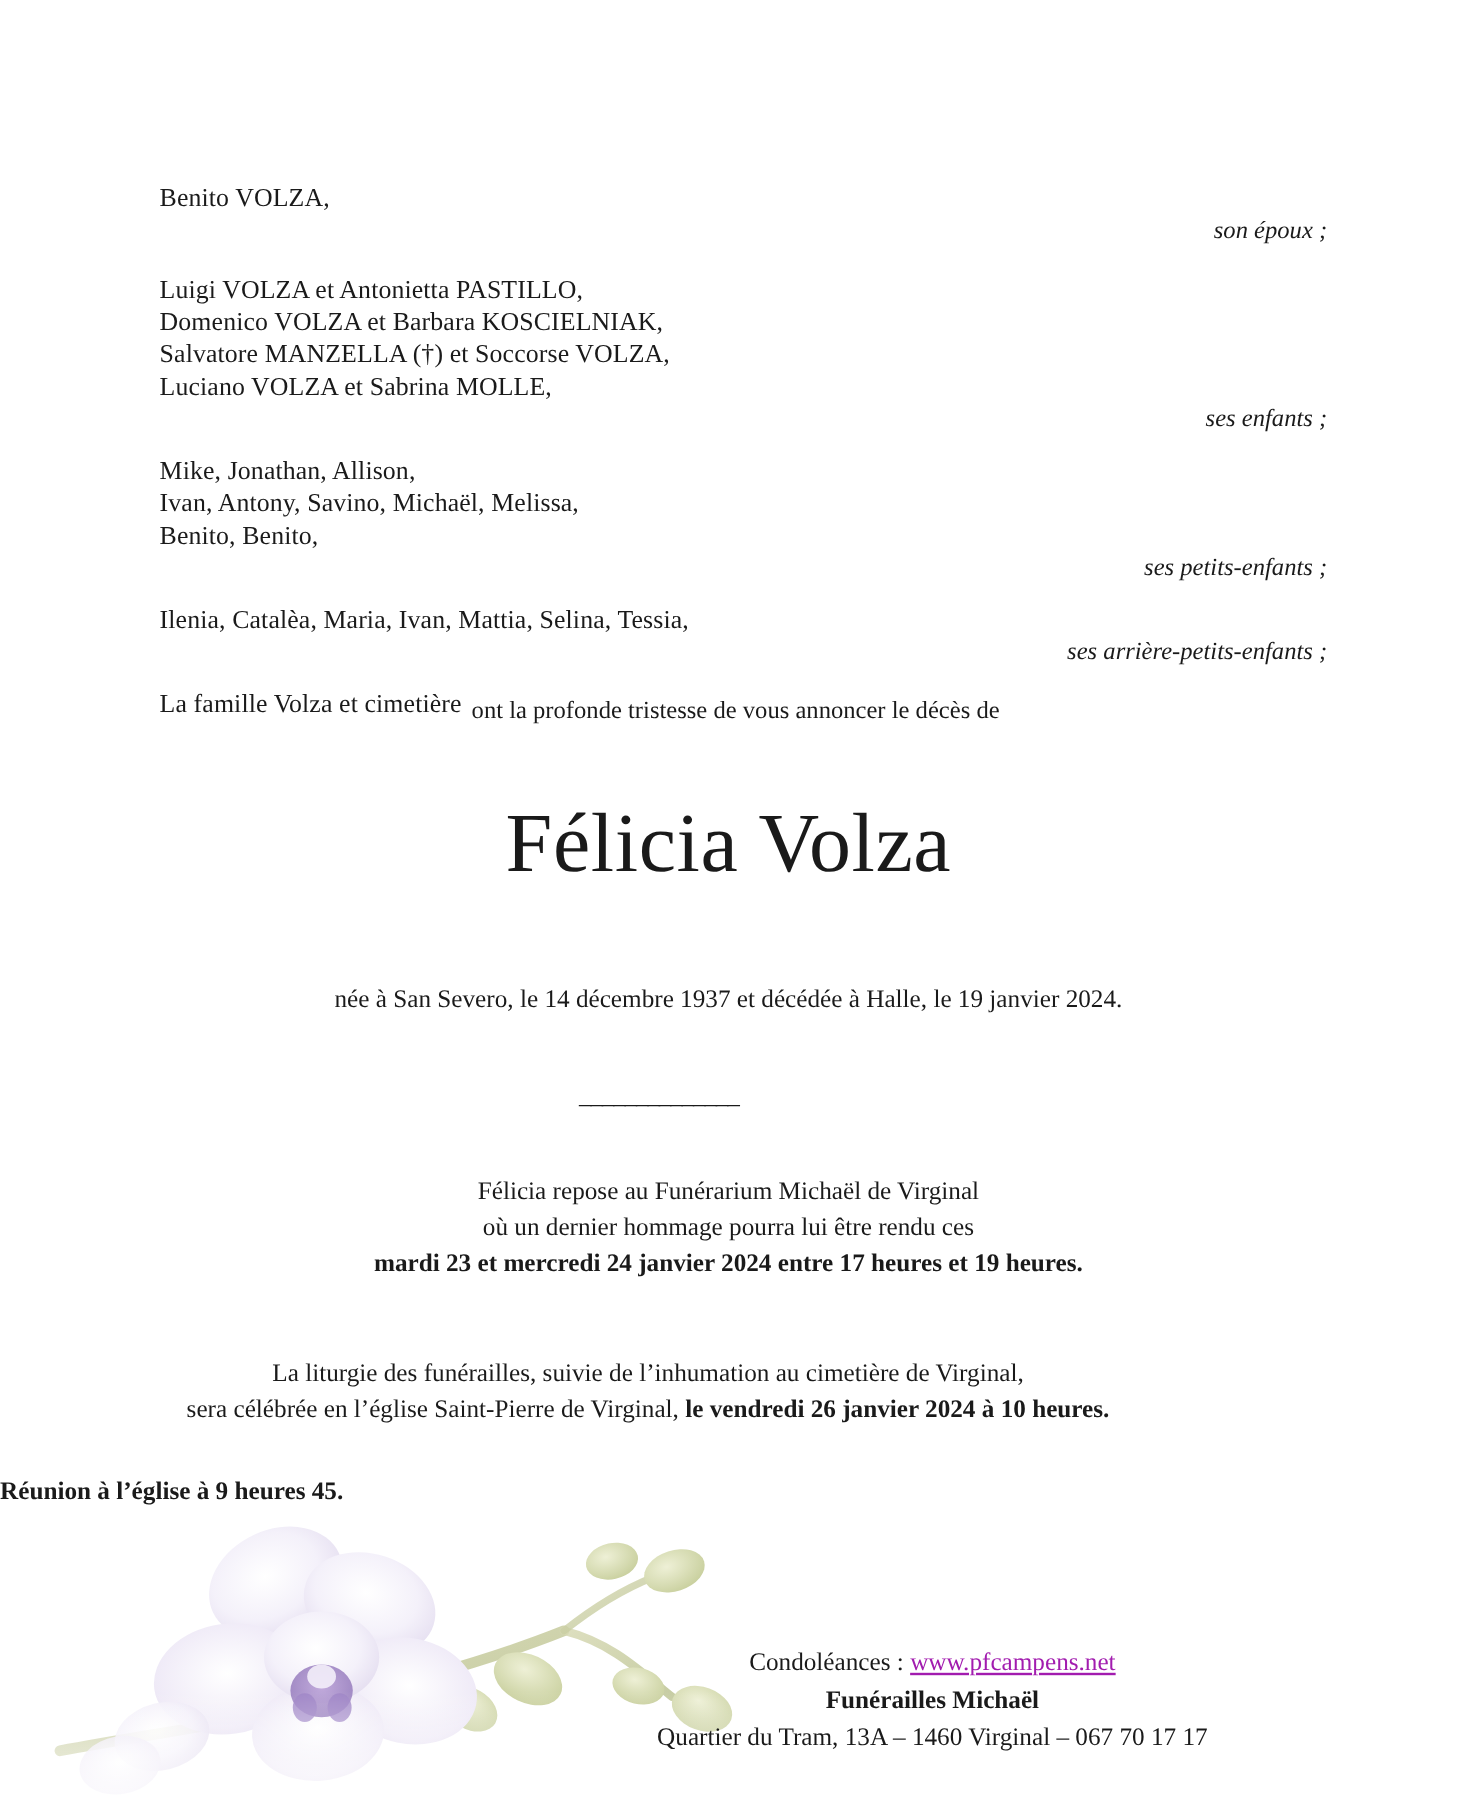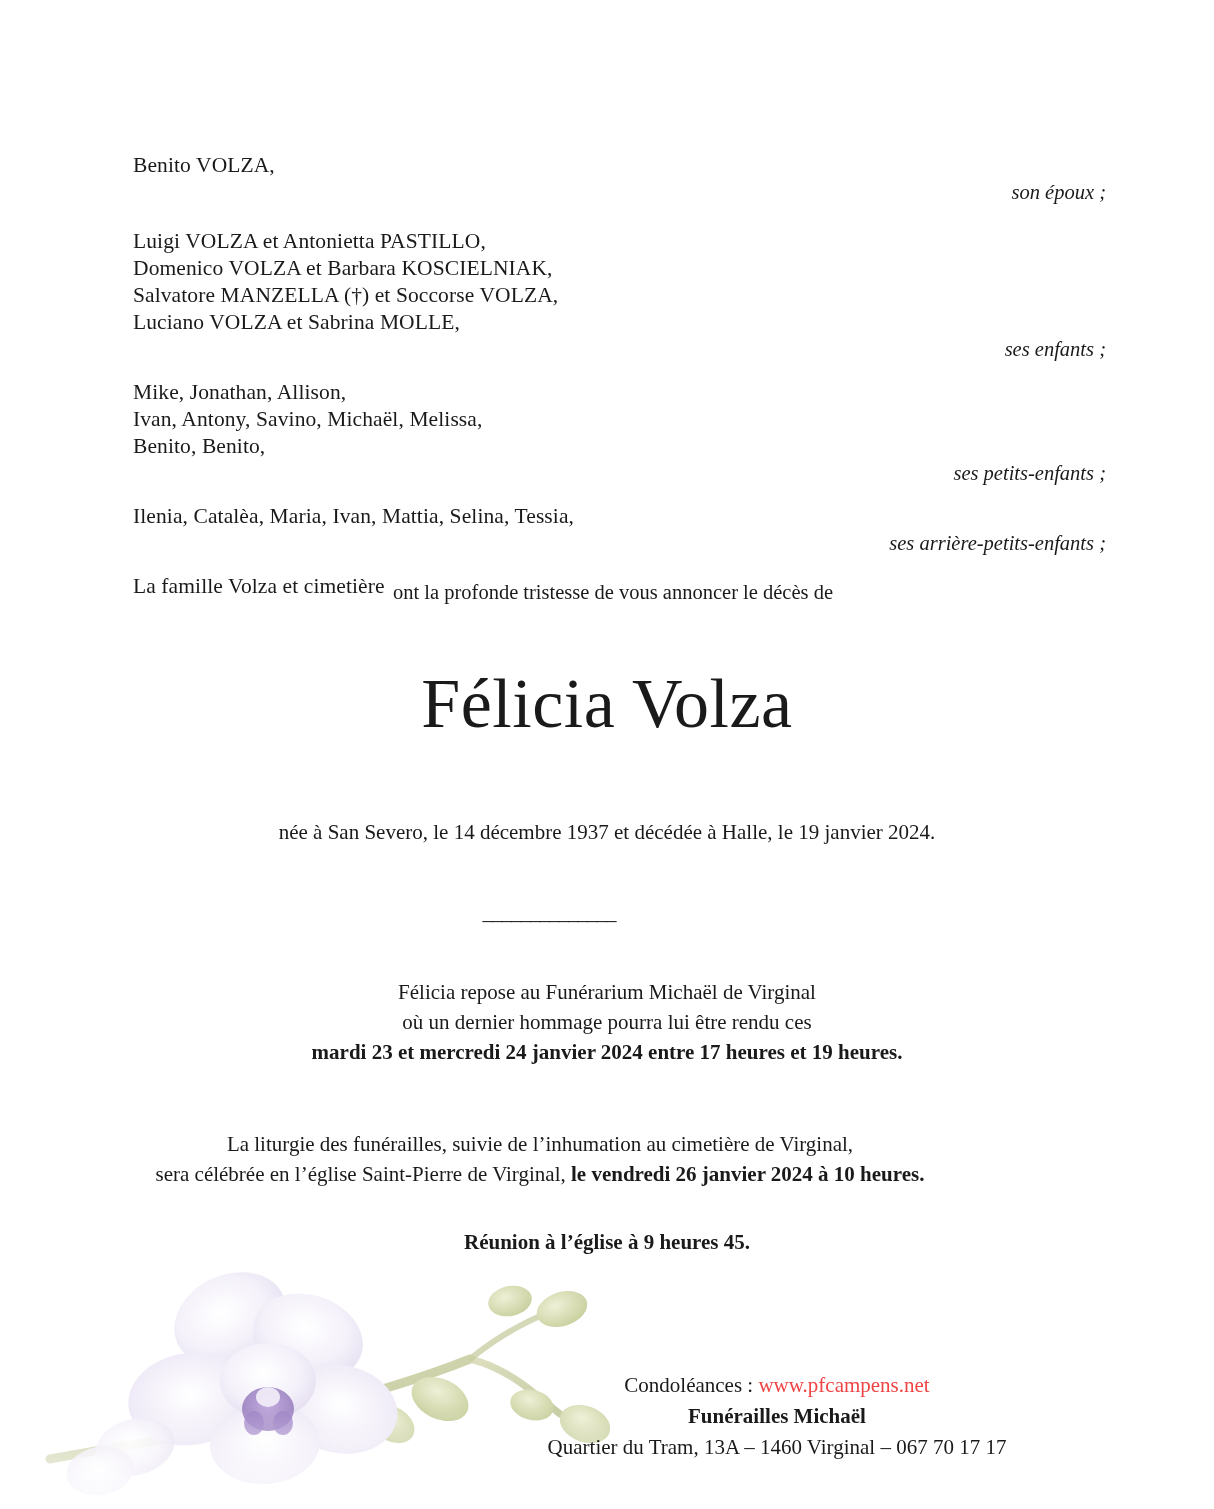--- a/index.html
+++ b/index.html
@@ -123,40 +123,41 @@
     font-size: 21px;
     line-height: 30px;
   }
   .liturgy .strong { font-weight: bold; }
 
   .reunion {
     position: absolute;
     left: 0;
     top: 1230px;
     width: 1214px;
-    text-align: center;
+    text-align: left;
     font-size: 21px;
     font-weight: bold;
   }
 
   
   .footer {
     position: absolute;
     left: 0;
     top: 1370px;
     width: 1214px;
     text-align: center;
     font-size: 21px;
     line-height: 31px;
     padding-left: 340px;
     box-sizing: border-box;
   }
   .footer .cond-line a,
   .footer .cond-line .url {
-    color: #ef4444;
+    text-decoration: underline;
+    color: #a21caf;
   }
   .footer .agency {
     font-weight: bold;
   }
 
   
   .orchid {
     position: absolute;
     left: 40px;
     bottom: 0px;

